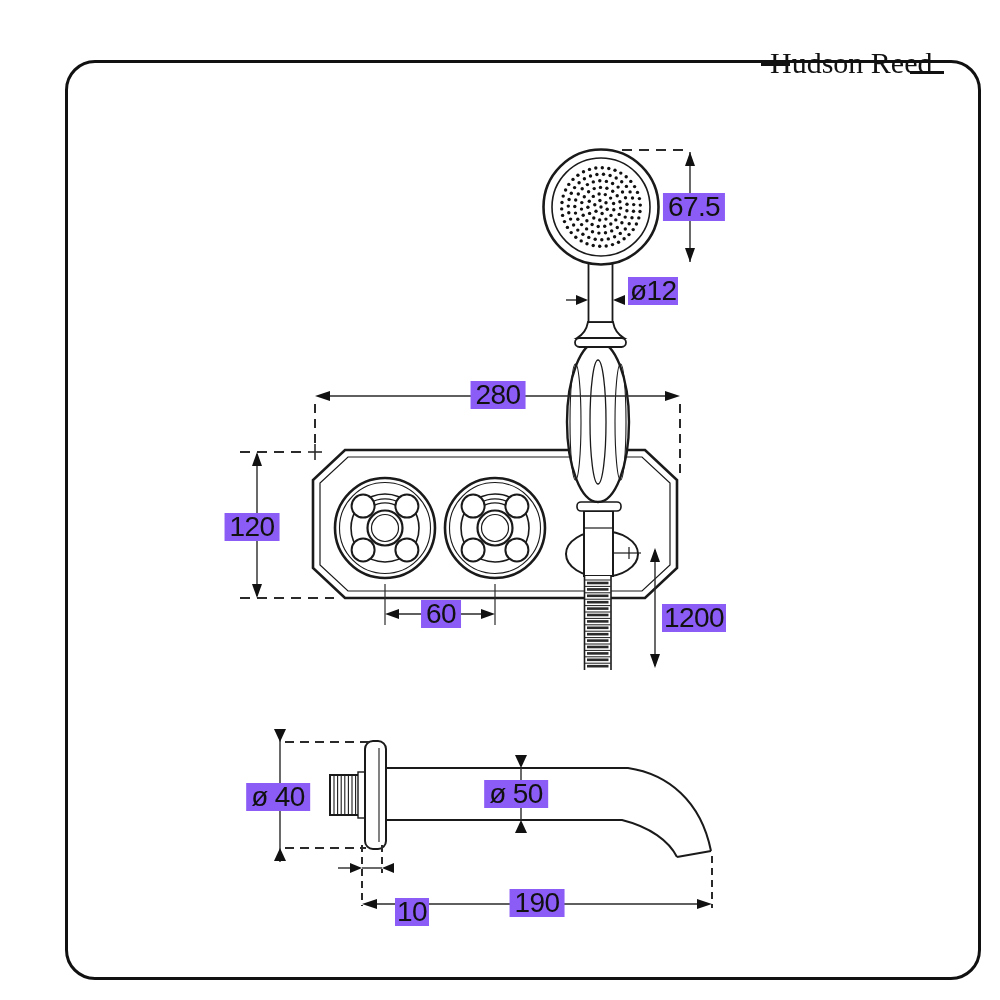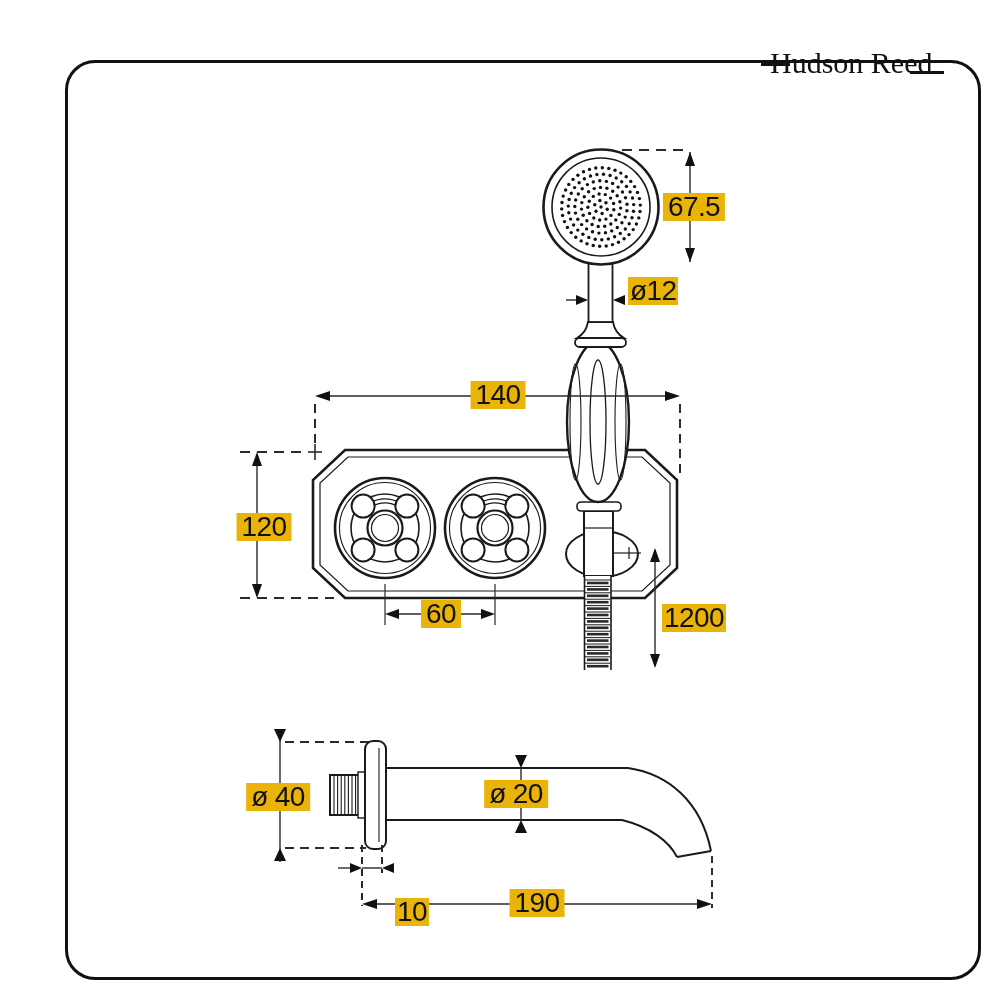--- a/index.html
+++ b/index.html
@@ -7,21 +7,21 @@
          font-family:"Liberation Sans",sans-serif;}
   .page-border{position:absolute;left:65px;top:60px;width:910px;height:914px;
          border:3px solid #111;border-radius:30px;}
   .drawing-svg{position:absolute;left:0;top:0;}
   .logo{position:absolute;left:770px;top:46px;font-family:"Liberation Serif",serif;
         font-size:30px;color:#111;white-space:nowrap;}
   .logo-line{position:absolute;height:2.5px;background:#111;}
   .logo-line.l{left:761px;top:63px;width:29px;}
   .logo-line.r{left:910px;top:71px;width:34px;}
   .dim-label{position:absolute;font-size:28px;letter-spacing:-0.6px;color:#111;
-        background:#eab308;padding:0 5px;transform:translate(-50%,-50%);white-space:nowrap;line-height:1;}
+        background:#8b5cf6;padding:0 5px;transform:translate(-50%,-50%);white-space:nowrap;line-height:1;}
   .dim-label.left-anchor{transform:translateY(-50%);padding:0 2px;}
   svg *{vector-effect:none;}
 </style>
 </head>
 <body>
 
 <div id="stage">
 
   <div class="page-border"></div>
 
@@ -357,21 +357,21 @@
     <g stroke="#2a2a2a" fill="#111">
       <line x1="712" y1="856" x2="712" y2="908" stroke-width="2" stroke-dasharray="7 5"></line>
       <line x1="374" y1="904" x2="700" y2="904" stroke-width="1.4"></line>
       <polygon points="362,904 377,899 377,909" stroke="none"></polygon>
       <polygon points="712,904 697,899 697,909" stroke="none"></polygon>
     </g>
   </svg>
 
   <div class="dim-label" style="left:694px;top:207px;">67.5</div>
   <div class="dim-label left-anchor" style="left:628px;top:291px;">ø12</div>
-  <div class="dim-label" style="left:498px;top:395px;">140</div>
-  <div class="dim-label" style="left:264px;top:527px;">120</div>
+  <div class="dim-label" style="left:498px;top:395px;">280</div>
+  <div class="dim-label" style="left:252px;top:527px;">120</div>
   <div class="dim-label" style="left:441px;top:614px;">60</div>
   <div class="dim-label left-anchor" style="left:662px;top:618px;">1200</div>
   <div class="dim-label" style="left:278px;top:797px;">ø 40</div>
-  <div class="dim-label" style="left:516px;top:794px;">ø 20</div>
+  <div class="dim-label" style="left:516px;top:794px;">ø 50</div>
   <div class="dim-label left-anchor" style="left:395px;top:912px;">10</div>
   <div class="dim-label" style="left:537px;top:903px;">190</div>
 </div>
 
 </body></html>

